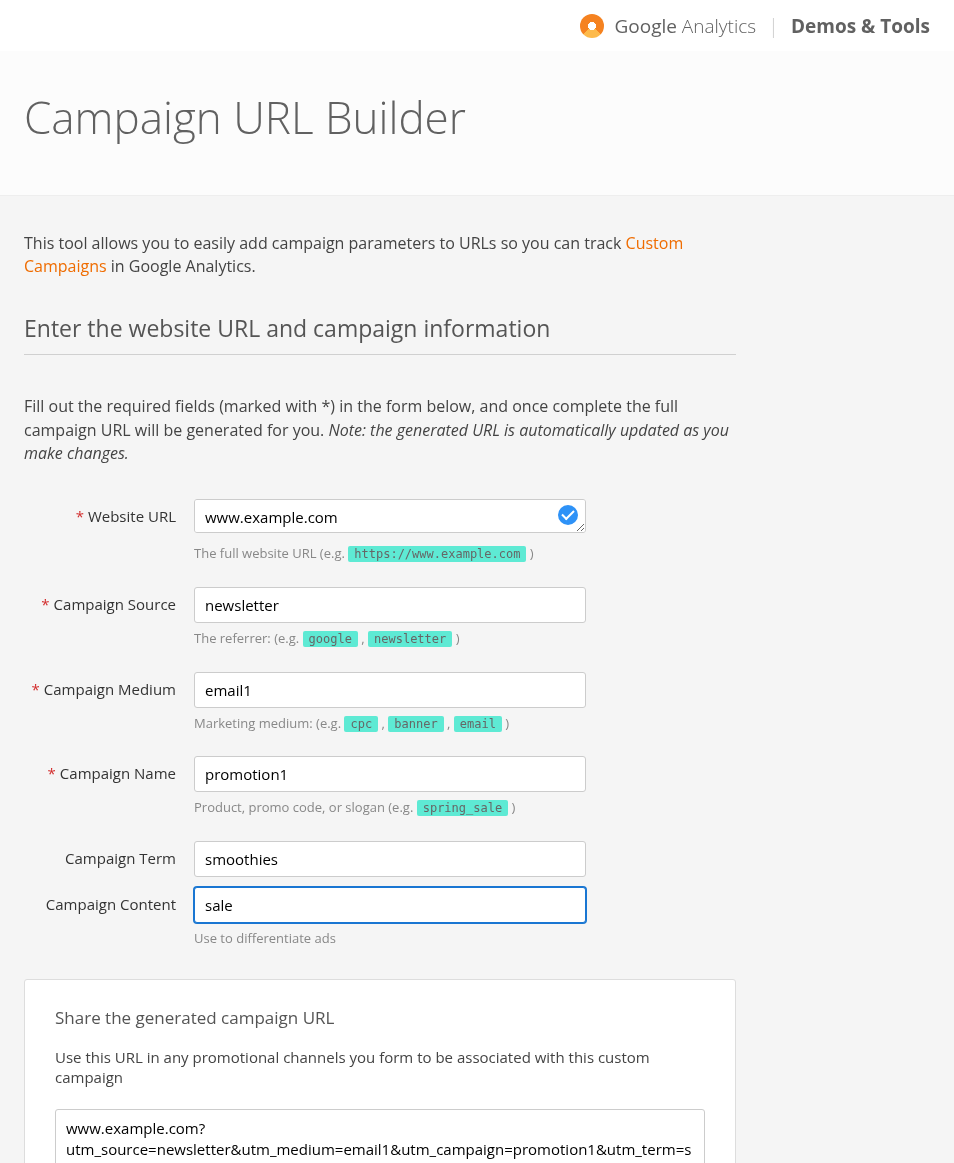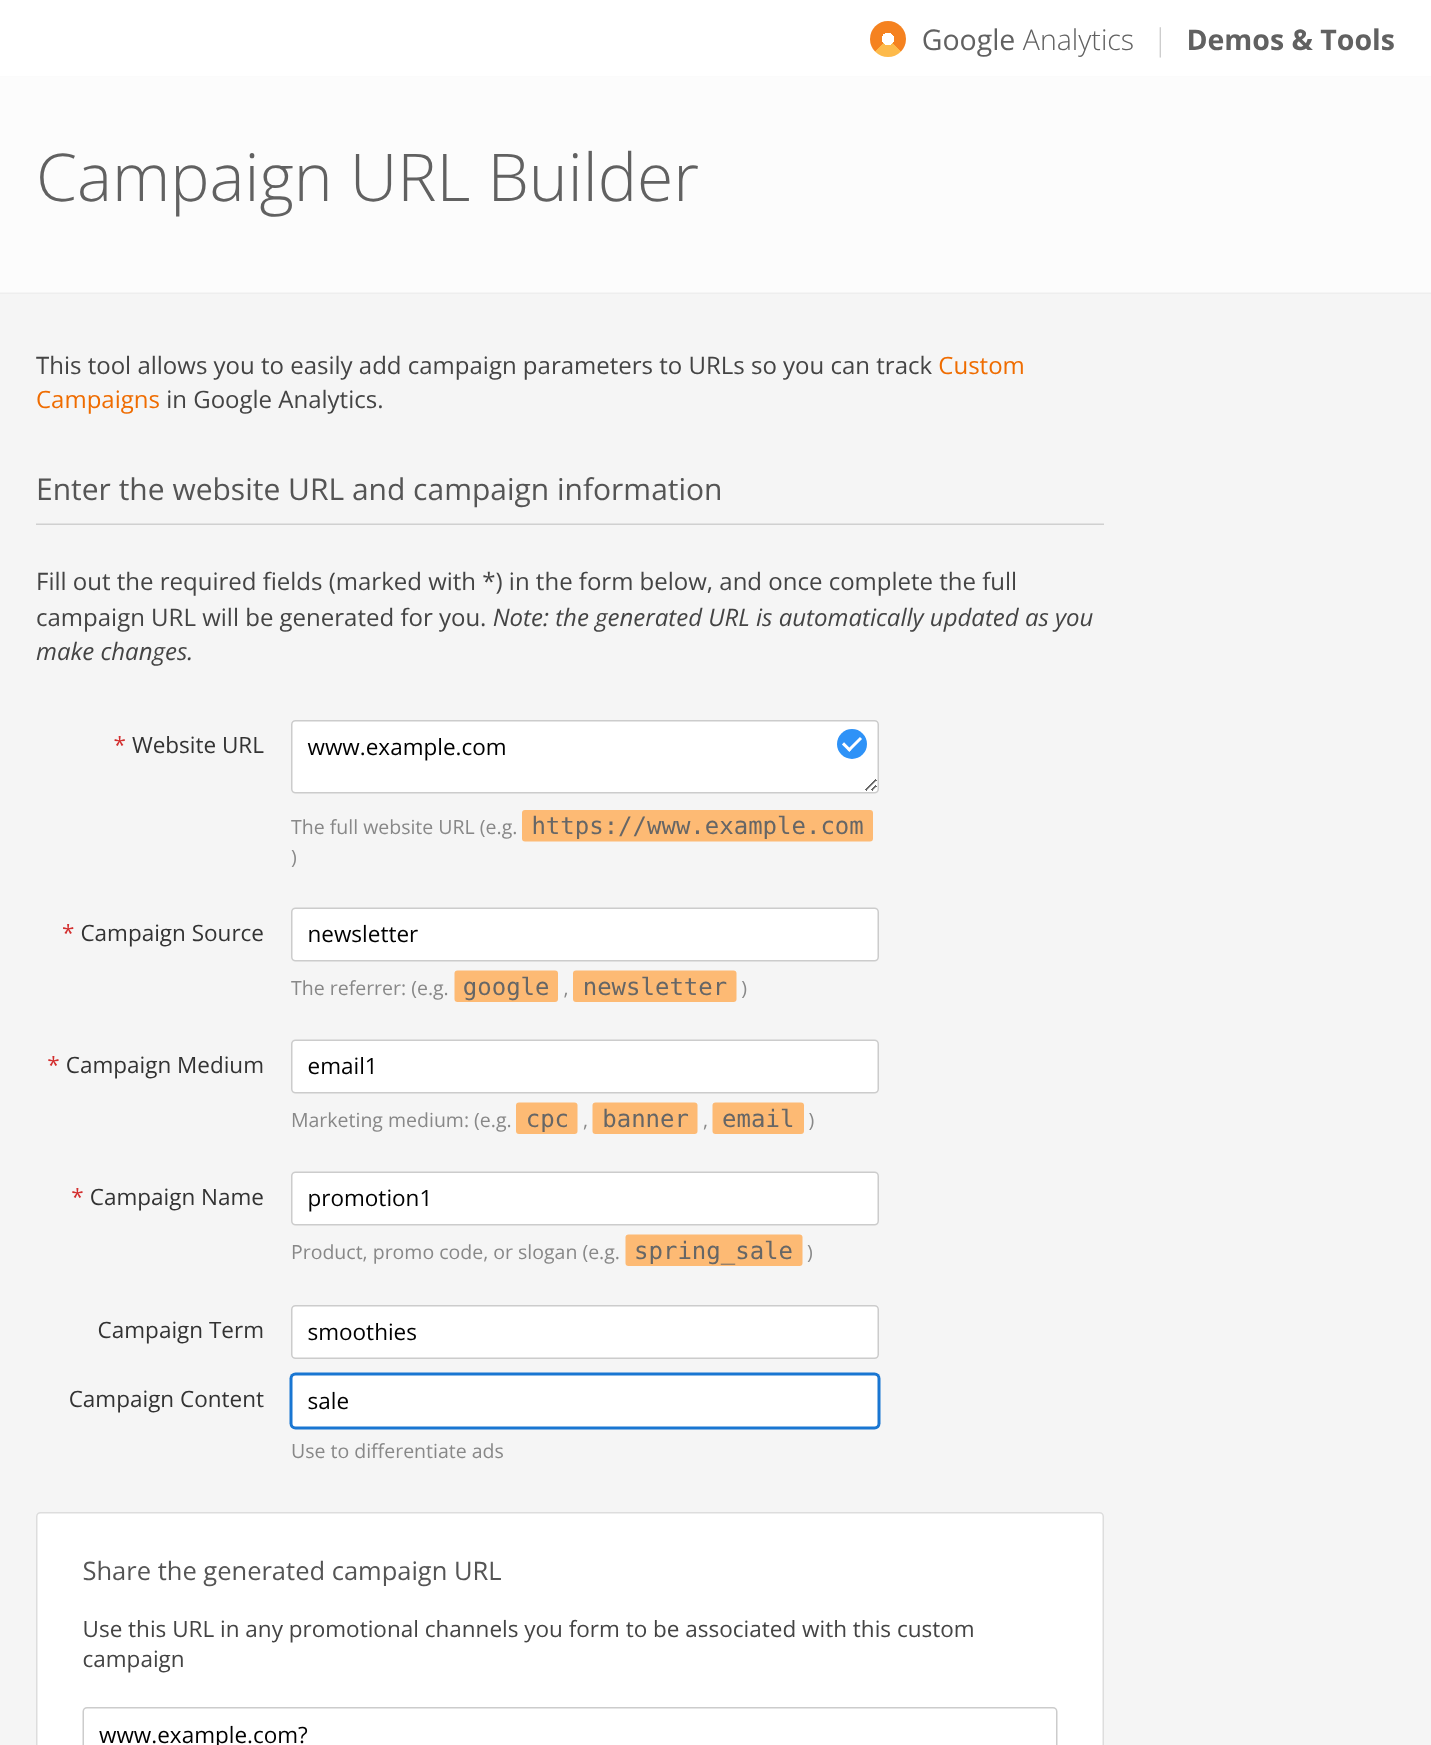--- a/index.html
+++ b/index.html
@@ -8,34 +8,34 @@
 .logo-icon { width: 24px; height: 24px; border-radius: 50%; background: radial-gradient(circle, #fff 25%, transparent 25%), conic-gradient(#f58220 0deg 135deg, #fdba4b 135deg 225deg, #f58220 225deg 360deg); position: relative; }
 .brand-text { font-size: 19px; color: #616161; font-weight: 300; }
 .brand-text b { font-weight: 500; }
 .brand-sep { color: #ccc; font-size: 20px; font-weight: 300; margin: 0 2px; }
 .brand-sub { font-size: 19px; color: #616161; font-weight: 700; }
 .title-area { background: #fcfcfc; padding: 36px 24px 48px; border-bottom: 1px solid #eee; }
 .page-title { font-size: 44px; font-weight: 300; color: #616161; }
 .content { padding: 36px 24px 30px; max-width: 760px; }
 .intro { font-size: 16px; color: #444; line-height: 1.45; margin-bottom: 34px; }
 .intro a { color: #ef6c00; text-decoration: none; }
-.section-heading { font-size: 20px; font-weight: 400; color: #555; padding-bottom: 10px; border-bottom: 1px solid #d0d0d0; margin-bottom: 26px; }
+.section-heading { font-size: 23px; font-weight: 400; color: #555; padding-bottom: 10px; border-bottom: 1px solid #d0d0d0; margin-bottom: 40px; }
 .instructions { font-size: 16px; color: #444; line-height: 1.45; margin-bottom: 34px; }
 .instructions em { font-style: italic; }
 .form-row { display: flex; align-items: flex-start; margin-bottom: 10px; }
 .form-label { width: 170px; text-align: right; padding-right: 18px; padding-top: 7px; font-size: 15px; color: #333; }
 .required-star { color: #d32f2f; margin-right: 4px; }
 .form-control { width: 392px; }
 .input-wrap { position: relative; }
 .text-input { width: 100%; padding: 7px 10px; font-size: 15px; border: 1px solid #ccc; border-radius: 3px; font-family: inherit; background: #fff; }
-.url-input { resize: both; min-height: 32px; height: 49px; width: 100%; }
+.url-input { resize: both; min-height: 32px; height: 34px; width: 100%; }
 .valid-badge { position: absolute; right: 8px; top: 6px; width: 20px; height: 20px; border-radius: 50%; background: #2e92f7; display: flex; align-items: center; justify-content: center; }
 .valid-badge::after { content: ""; width: 10px; height: 5px; border-left: 2px solid #fff; border-bottom: 2px solid #fff; transform: rotate(-45deg); margin-top: -2px; }
 .hint { font-size: 13px; color: #888; margin-top: 6px; margin-bottom: 14px; line-height: 1.4; }
-.hint code { background: #fdba74; padding: 1px 6px; border-radius: 2px; font-family: Consolas, monospace; font-size: 16px; color: #666; text-align: center; }
+.hint code { background: #5eead4; padding: 1px 6px; border-radius: 2px; font-family: Consolas, monospace; font-size: 12px; color: #666; text-align: center; }
 .share-box { background: #fff; border: 1px solid #ddd; border-radius: 3px; padding: 26px 30px 30px; margin: 18px 0; }
 .share-title { font-size: 17px; font-weight: 400; color: #555; margin-bottom: 18px; }
 .share-desc { font-size: 15px; color: #444; margin-bottom: 22px; }
 .generated-url { width: 100%; min-height: 84px; padding: 8px 10px; font-size: 15px; border: 1px solid #ccc; border-radius: 3px; font-family: inherit; resize: both; line-height: 1.4; }
 </style>
 </head>
 <body>
 
 <div class="header">
   <div class="logo-icon"></div>

